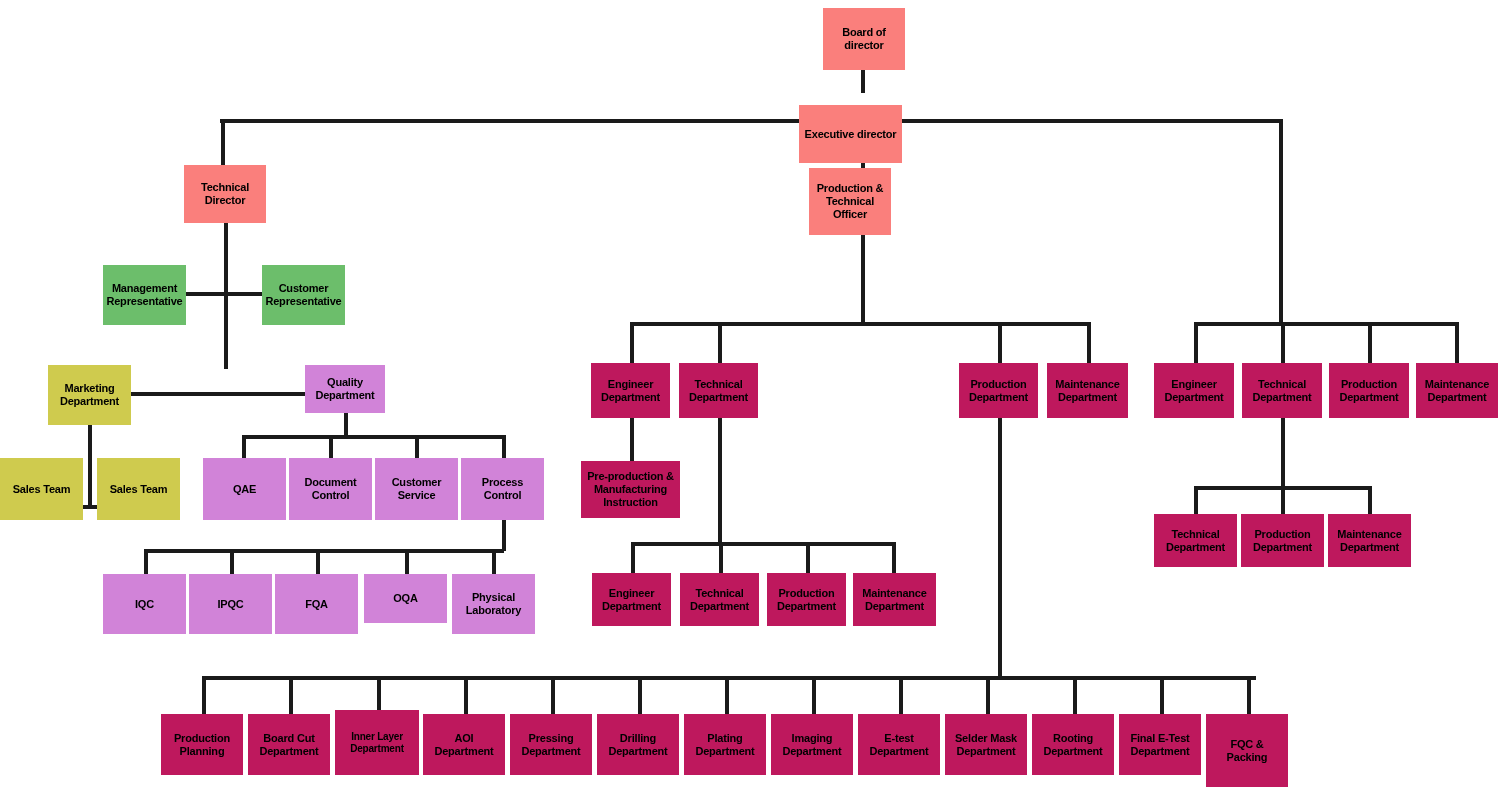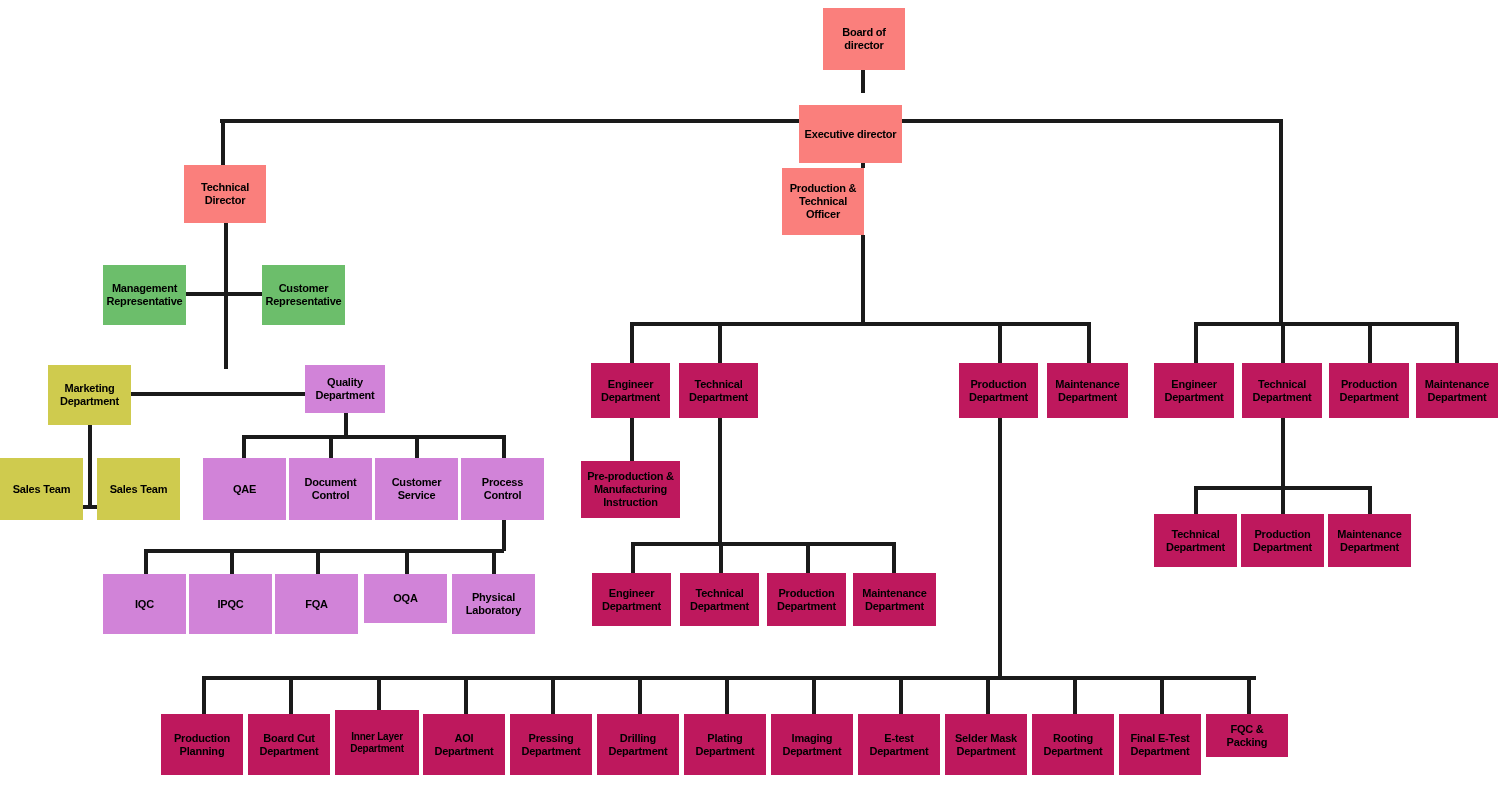--- a/index.html
+++ b/index.html
@@ -110,21 +110,21 @@
       <div class="link" style="background: rgb(26, 26, 26); left: 1160px; top: 676px; width: 4px; height: 40px;"></div>
       <div class="link" style="background: rgb(26, 26, 26); left: 1247px; top: 676px; width: 4px; height: 40px;"></div>
     </div>
   <div id="nodes-layer">
       <div class="node c-red" style="left: 823px; top: 8px; width: 82px; height: 62px;">
         <span>Board of director</span>
       </div>
       <div class="node c-red" style="left: 799px; top: 93px; width: 103px; height: 58px; margin-top: 12px;">
         <span>Executive director</span>
       </div>
-      <div class="node c-red" style="left: 782px; top: 168px; width: 82px; height: 67px;">
+      <div class="node c-red" style="left: 809px; top: 168px; width: 82px; height: 67px;">
         <span>Production &amp; Technical Officer</span>
       </div>
       <div class="node c-red" style="left: 184px; top: 165px; width: 82px; height: 58px;">
         <span>Technical Director</span>
       </div>
       <div class="node c-green" style="left: 103px; top: 265px; width: 83px; height: 60px;">
         <span>Management Representative</span>
       </div>
       <div class="node c-green" style="left: 262px; top: 265px; width: 83px; height: 60px;">
         <span>Customer Representative</span>
@@ -245,17 +245,17 @@
       </div>
       <div class="node c-teal" style="left: 945px; top: 714px; width: 82px; height: 61px;">
         <span>Selder Mask Department</span>
       </div>
       <div class="node c-teal" style="left: 1032px; top: 714px; width: 82px; height: 61px;">
         <span>Rooting Department</span>
       </div>
       <div class="node c-teal" style="left: 1119px; top: 714px; width: 82px; height: 61px;">
         <span>Final E-Test Department</span>
       </div>
-      <div class="node c-teal" style="left: 1206px; top: 714px; width: 82px; height: 43px;">
+      <div class="node c-teal" style="left: 1206px; top: 714px; width: 82px; height: 73px;">
         <span>FQC &amp; Packing</span>
       </div>
     </div>
 </div>
 
 </body></html>

